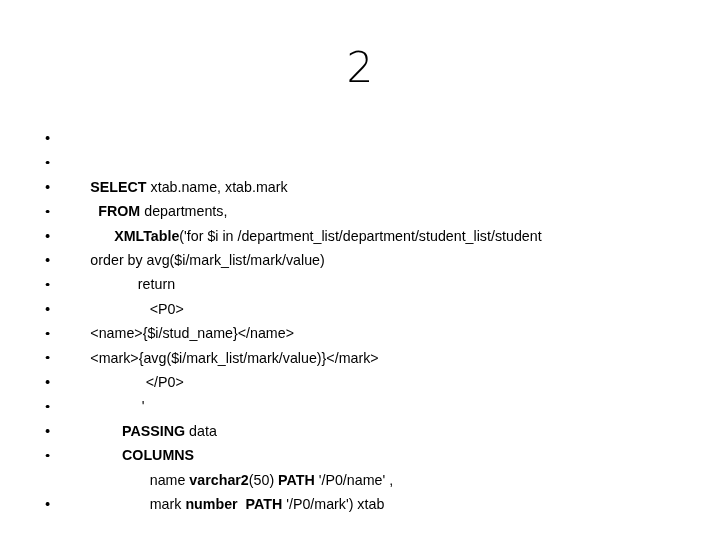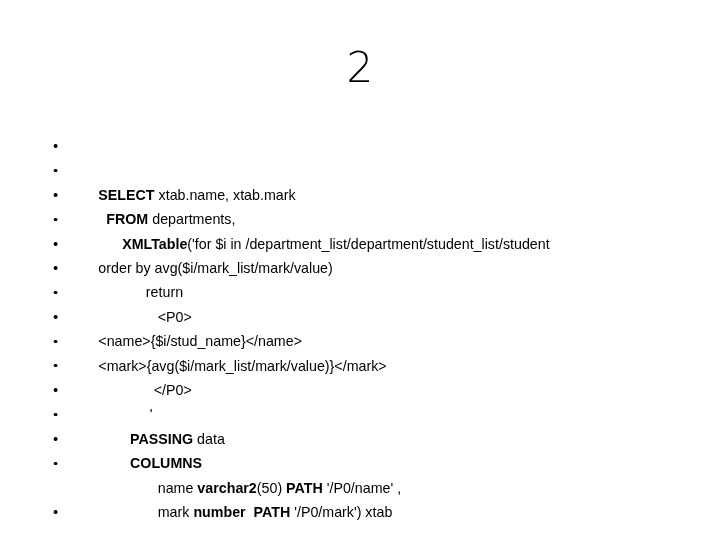--- a/index.html
+++ b/index.html
@@ -39,21 +39,21 @@
     color: #000000;
     font-family: "DejaVu Sans", "Liberation Sans", sans-serif;
   }
 
   
   .body-list {
     position: absolute;
     left: 40px;
     top: 126px;
     width: 650px;
-    margin: 8px;
+    margin: 0;
     padding: 0;
     list-style: none;
   }
 
   .bullet-line {
     display: block;
     position: relative;
     padding-left: 28px;
     height: 24.4px;
     line-height: 24.4px;

